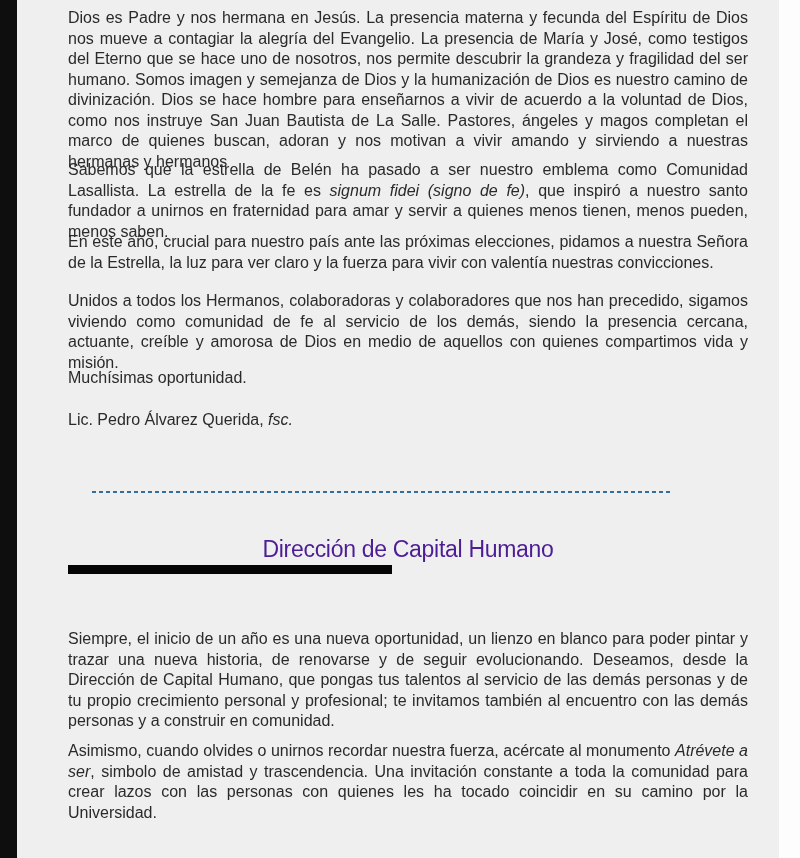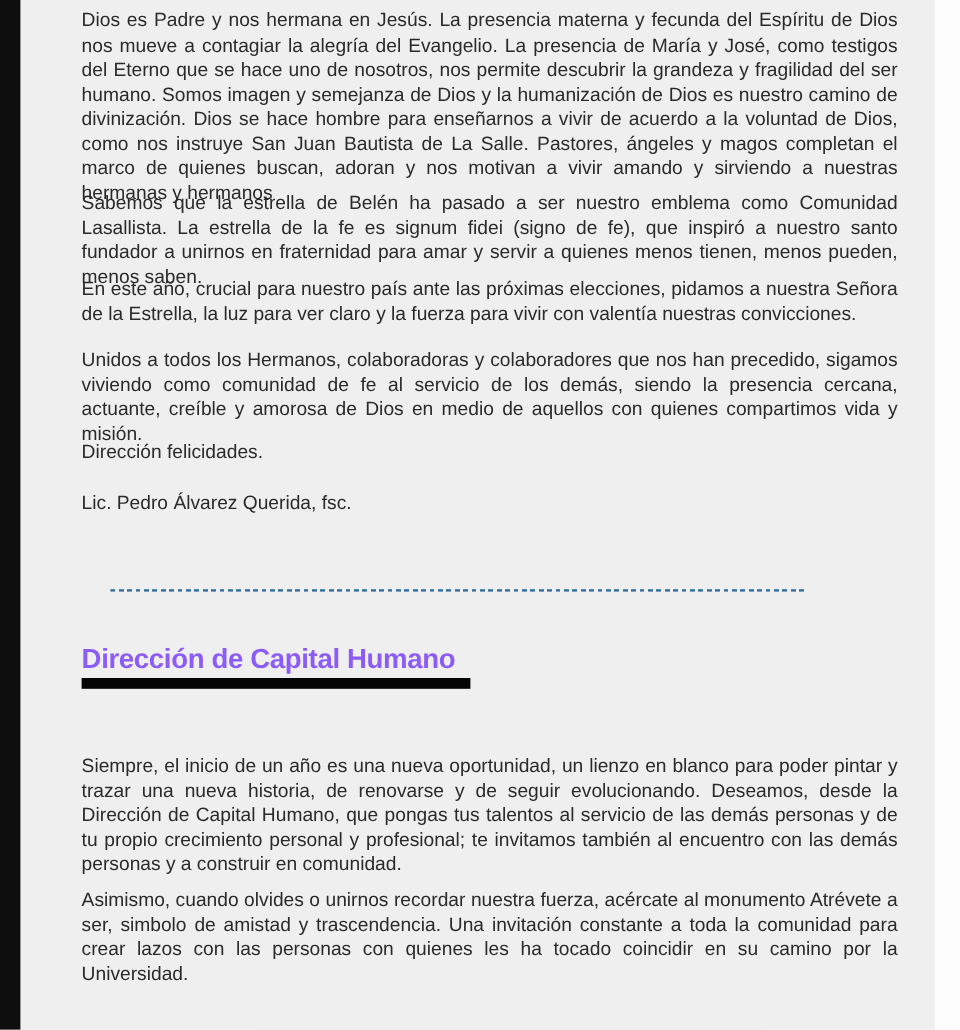--- a/index.html
+++ b/index.html
@@ -23,33 +23,33 @@
     position: absolute; left: 779px; top: 0;
     width: 21px; height: 858px;
     background: #fdfdfd;
   }
   .col {
     position: absolute; left: 68px; width: 680px;
     color: #2a2a2a;
     font-size: 16px; line-height: 20.5px;
     text-align: justify;
   }
-  .em { }
+  .em { font-style: italic; }
   .sig { text-align: left; }
   .divider {
     position: absolute; left: 92px; top: 491px;
     width: 578px; height: 2px;
     background: repeating-linear-gradient(90deg, #336e9e 0 4px, transparent 4px 7px);
   }
   .heading {
     position: absolute; left: 68px; top: 536px;
     width: 680px;
-    color: #8b5cf6;
-    font-size: 23px; font-weight: 700; letter-spacing: -0.3px;
-    text-align: left; line-height: 26px;
+    color: #4c1d95;
+    font-size: 23px; font-weight: 400; letter-spacing: -0.3px;
+    text-align: center; line-height: 26px;
   }
   .heading-bar {
     position: absolute; left: 68px; top: 565px;
     width: 324px; height: 9px;
     background: #050505;
   }
 </style>
 </head>
 <body>
 
@@ -58,21 +58,21 @@
   <div class="right-strip"></div>
 
   <div class="col" style="top:8px">Dios es Padre y nos hermana en Jesús. La presencia materna y fecunda del Espíritu de Dios nos mueve a contagiar la alegría del Evangelio. La presencia de María y José, como testigos del Eterno que se hace uno de nosotros, nos permite descubrir la grandeza y fragilidad del ser humano. Somos imagen y semejanza de Dios y la humanización de Dios es nuestro camino de divinización. Dios se hace hombre para enseñarnos a vivir de acuerdo a la voluntad de Dios, como nos instruye San Juan Bautista de La Salle. Pastores, ángeles y magos completan el marco de quienes buscan, adoran y nos motivan a vivir amando y sirviendo a nuestras hermanas y hermanos</div>
 
   <div class="col" style="top:160px"><span>Sabemos que la estrella de Belén ha pasado a ser nuestro emblema como Comunidad Lasallista. La estrella de la fe es </span><span class="em">signum fidei (signo de fe)</span><span>, que inspiró a nuestro santo fundador a unirnos en fraternidad para amar y servir a quienes menos tienen, menos pueden, menos saben.</span></div>
 
   <div class="col" style="top:232px">En este año, crucial para nuestro país ante las próximas elecciones, pidamos a nuestra Señora de la Estrella, la luz para ver claro y la fuerza para vivir con valentía nuestras convicciones.</div>
 
   <div class="col" style="top:291px">Unidos a todos los Hermanos, colaboradoras y colaboradores que nos han precedido, sigamos viviendo como comunidad de fe al servicio de los demás, siendo la presencia cercana, actuante, creíble y amorosa de Dios en medio de aquellos con quienes compartimos vida y misión.</div>
 
-  <div class="col sig" style="top:368px">Dirección felicidades.</div>
+  <div class="col sig" style="top:368px">Muchísimas oportunidad.</div>
 
   <div class="col sig" style="top:410px"><span>Lic. Pedro Álvarez Querida, </span><span class="em">fsc.</span></div>
 
 
   <div class="divider"></div>
 
   <div class="heading">Dirección de Capital Humano</div>
   <div class="heading-bar"></div>
 
 

